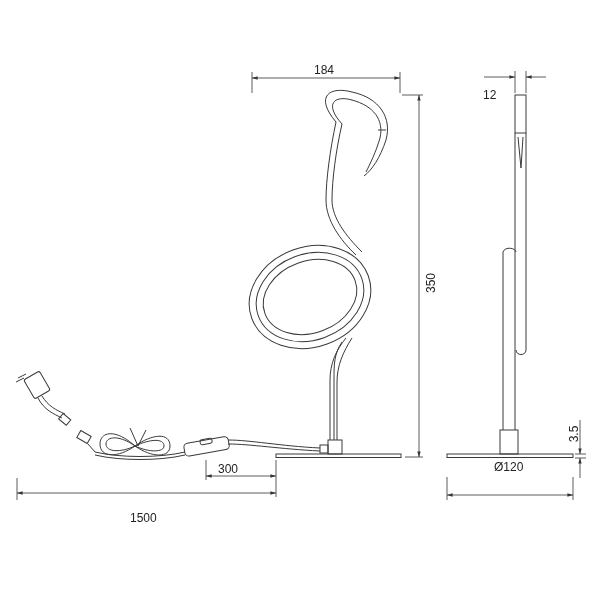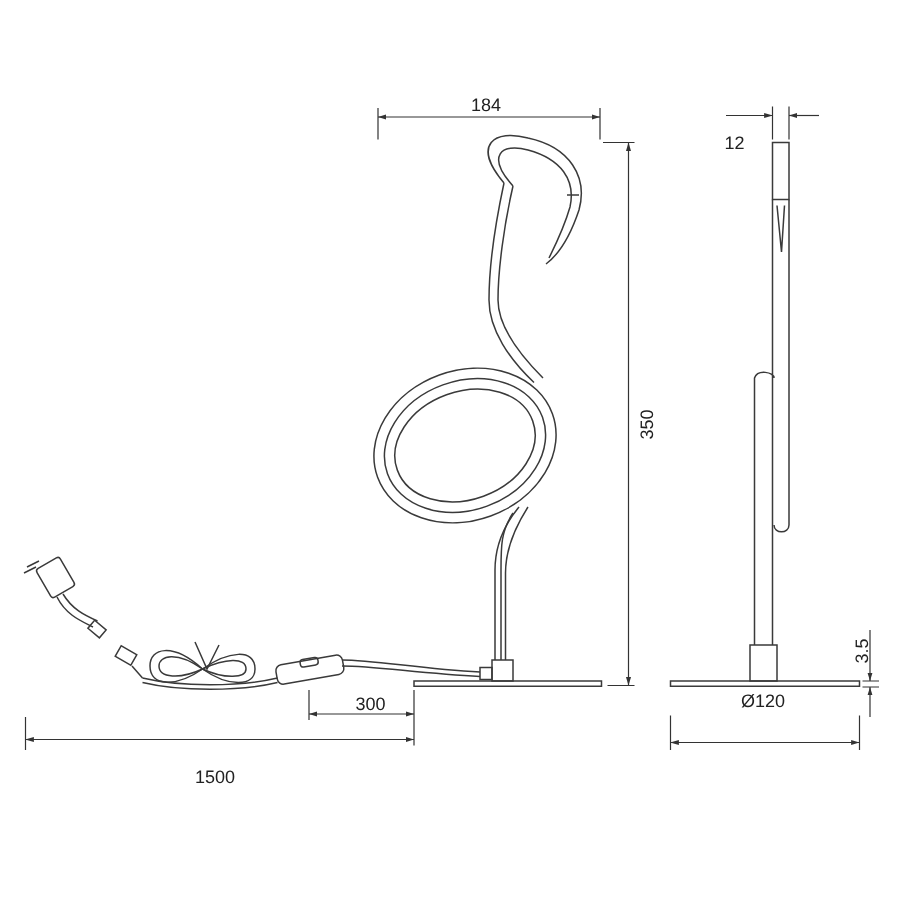--- a/index.html
+++ b/index.html
@@ -104,14 +104,14 @@
     <path class="dim" d="M17,478 L17,500"></path>
     <line class="dim" x1="17" y1="493" x2="276" y2="493" marker-start="url(#ar)" marker-end="url(#ar)"></line>
   </g>
 </svg>
 
 <span class="lbl" style="left:314px; top:64px;">184</span>
 <span class="lbl rot" style="left:421px; top:277px;">350</span>
 <span class="lbl" style="left:483px; top:52px;margin-top:37px;">12</span>
 <span class="lbl rot" style="left:566px; top:428px;">3.5</span>
 <span class="lbl" style="left:494px; top:461px;">Ø120</span>
-<span class="lbl" style="left:237px; top:463px;">300</span>
+<span class="lbl" style="left:218px; top:463px;">300</span>
 <span class="lbl" style="left:130px; top:480px;margin-top:32px;">1500</span>
 
 </body></html>

